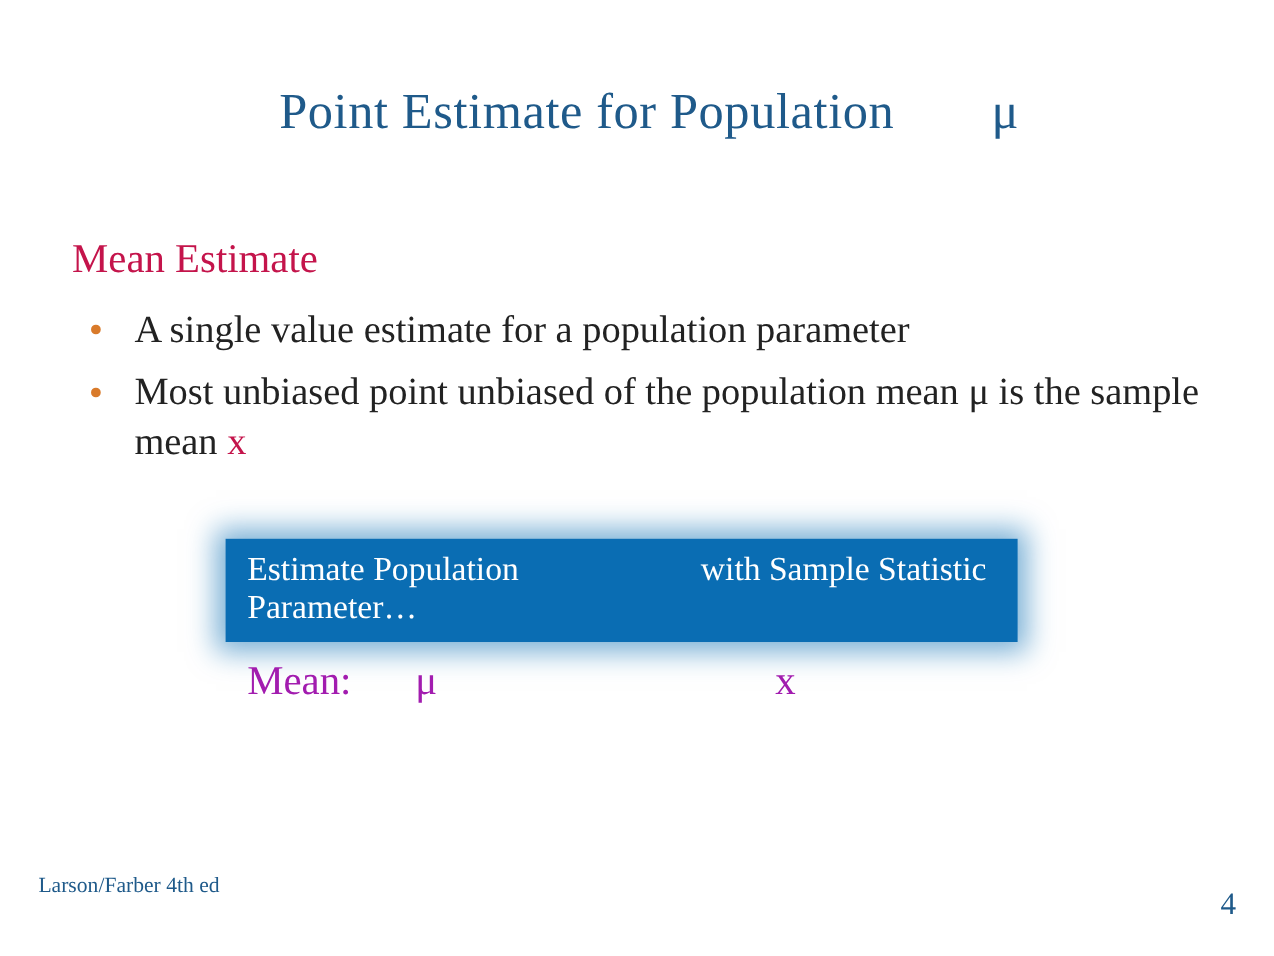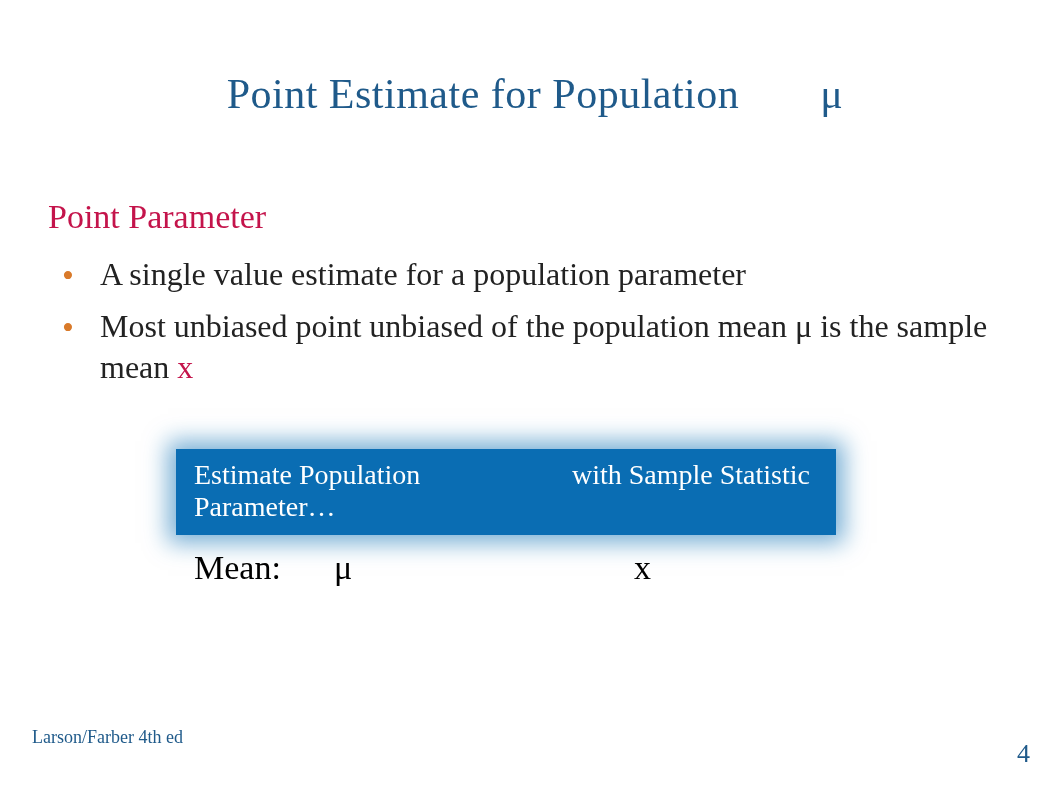--- a/index.html
+++ b/index.html
@@ -7,21 +7,21 @@
     width: 1062px;
     height: 797px;
     background: #ffffff;
     font-family: Georgia, 'Times New Roman', serif;
     position: relative;
     overflow: hidden;
   }
   .slide {
     width: 100%;
     height: 100%;
-    padding: 70px 40px 40px 48px;
+    padding: 70px 40px 40px 60px;
     position: relative;
   }
   .title {
     text-align: center;
     color: #1f5a8a;
     font-size: 42px;
     font-weight: normal;
     margin-bottom: 80px;
     letter-spacing: 0.5px;
   }
@@ -70,21 +70,21 @@
     font-size: 28px;
     border-radius: 0;
     box-shadow: 0 0 22px 8px rgba(10,109,179,0.55);
     padding: 10px 18px 12px 18px;
   }
   .header-col1 { flex: 0 0 370px; }
   .header-col2 { flex: 1; text-align: center; }
   .data-row {
     display: flex;
     font-size: 34px;
-    color: #000000;
+    color: #a21caf;
     padding: 14px 18px 0 18px;
     align-items: baseline;
   }
   .data-label { flex: 0 0 140px; }
   .data-mu { flex: 0 0 230px; }
   .data-x { flex: 1; padding-left: 70px; font-family: 'Times New Roman', serif; }
   .footer-left {
     position: absolute;
     left: 32px;
     bottom: 49px;
@@ -102,21 +102,21 @@
 </head>
 <body>
 
 <div class="slide">
 
   <h1 class="title">
     <span>Point Estimate for Population</span>
     <span class="title-mu">μ</span>
   </h1>
 
-  <div class="subhead">Point Parameter</div>
+  <div class="subhead">Mean Estimate</div>
 
   <ul class="bullets">
     <li>
       <span>A single value estimate for a population parameter</span>
     </li>
     <li>
       <span>Most unbiased point unbiased of the population mean μ is the sample mean </span><span class="xbar-inline">x</span>
     </li>
   </ul>
 

